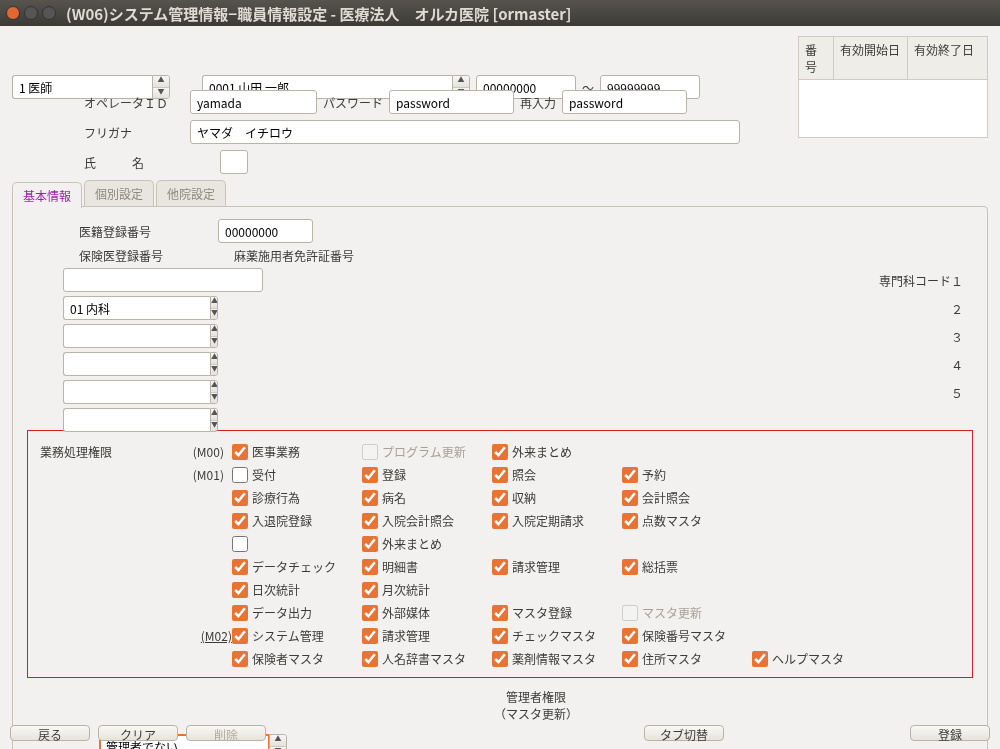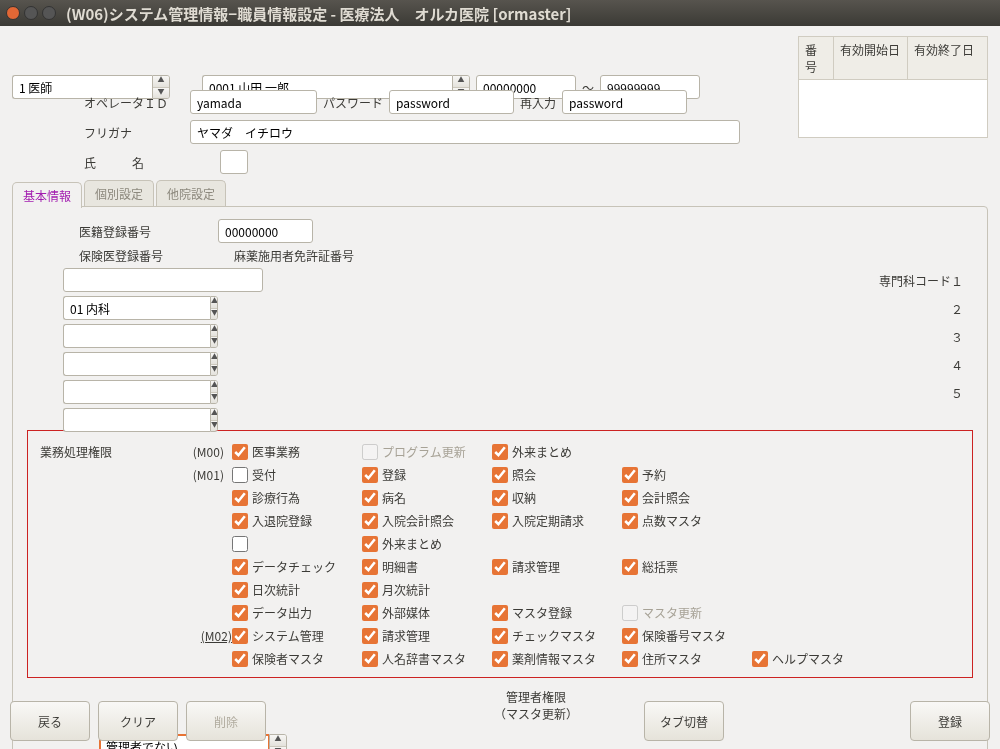--- a/index.html
+++ b/index.html
@@ -76,21 +76,21 @@
 .bottombar {
   position: absolute;
   bottom: 8px;
   left: 10px;
   right: 10px;
   display: flex;
   gap: 8px;
 }
 .btn {
   flex: 0 0 80px;
-  height: 40px;
+  height: 16px;
   border: 1px solid #b8b4a8;
   border-radius: 4px;
   background: linear-gradient(#f9f8f6,#e6e3da);
   font-size: 12px;
   cursor: pointer;
   font-family: inherit;
   color:#3c3b37;
 }
 .btn.disabled { color: #b0ab9e; }
 .spacer { flex: 1; }

